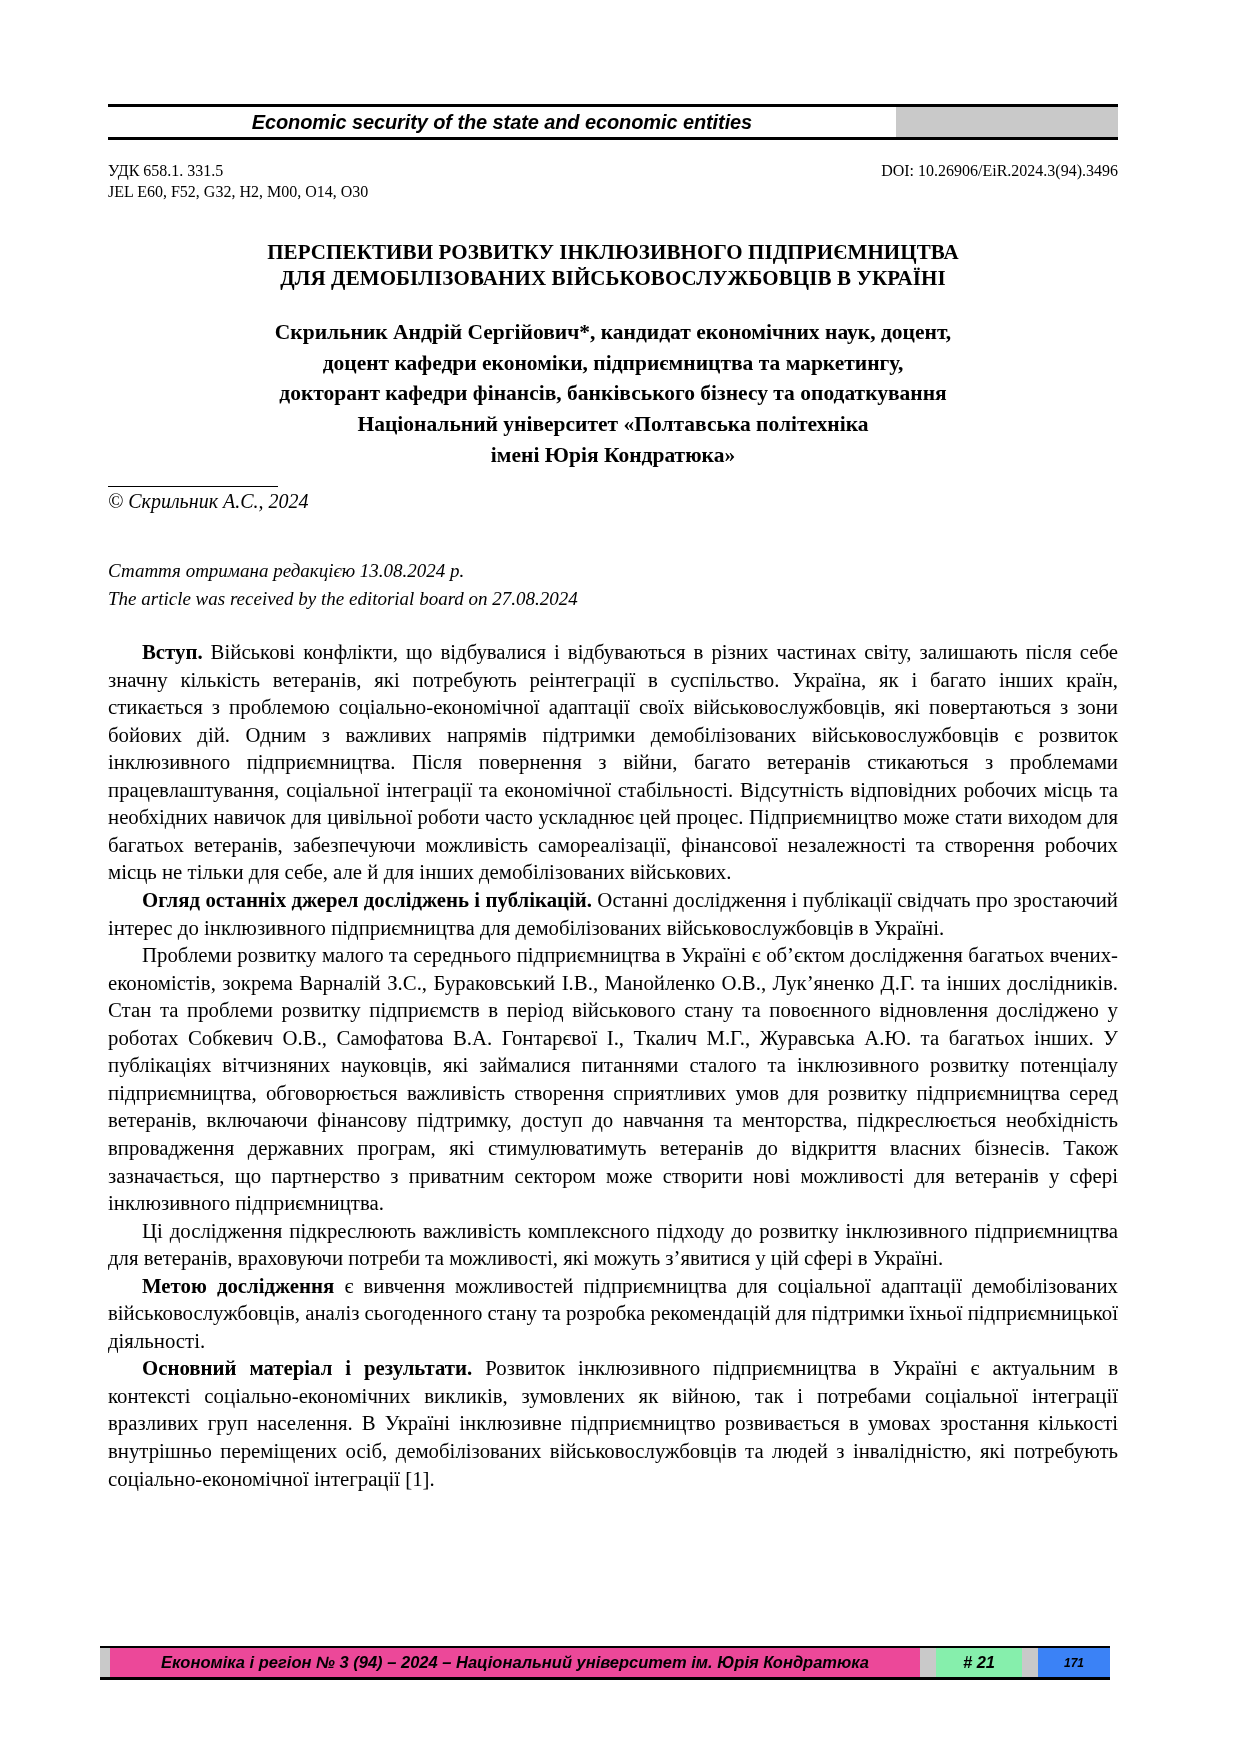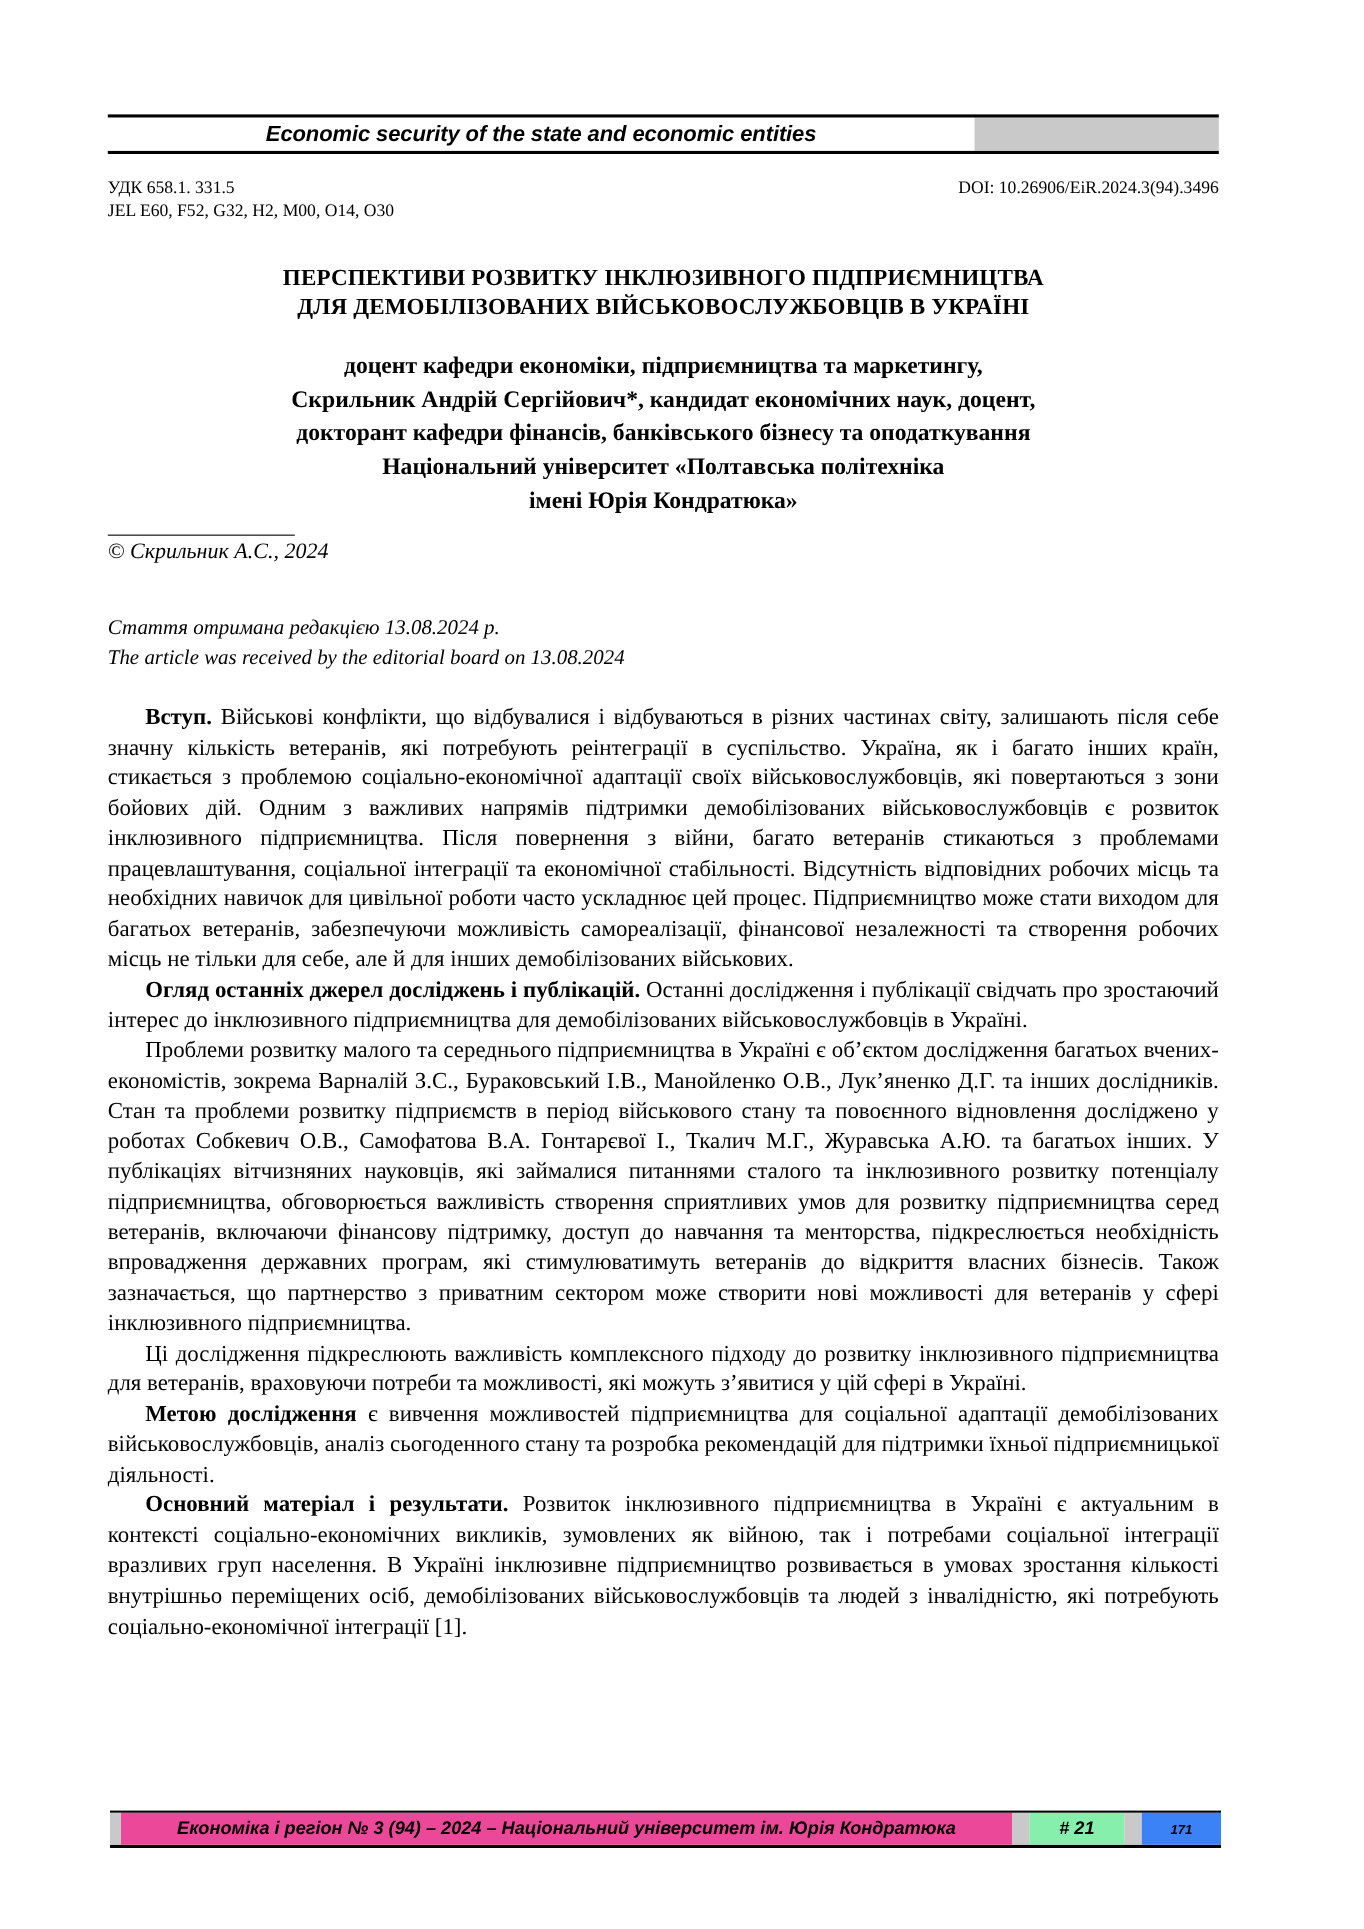--- a/index.html
+++ b/index.html
@@ -18,21 +18,21 @@
   .page {
     position: relative;
     width: 1240px;
     height: 1754px;
     box-sizing: border-box;
     padding: 0;
     overflow: hidden;
   }
   .content {
     position: absolute;
-    left: 98px;
+    left: 108px;
     top: 0;
     width: 1010px;
   }
 
   
   .runhead {
     margin-top: 104px;
     border-top: 3px solid #000;
     border-bottom: 3px solid #000;
     height: 30px;
@@ -202,36 +202,36 @@
       </div>
       <div class="meta-right">DOI: 10.26906/EiR.2024.3(94).3496</div>
     </div>
 
     <div class="doc-title">
       <div>ПЕРСПЕКТИВИ РОЗВИТКУ ІНКЛЮЗИВНОГО ПІДПРИЄМНИЦТВА</div>
       <div>ДЛЯ ДЕМОБІЛІЗОВАНИХ ВІЙСЬКОВОСЛУЖБОВЦІВ В УКРАЇНІ</div>
     </div>
 
     <div class="authors">
+      <div>Скрильник Андрій Сергійович*, кандидат економічних наук, доцент,</div>
       <div>доцент кафедри економіки, підприємництва та маркетингу,</div>
-      <div>Скрильник Андрій Сергійович*, кандидат економічних наук, доцент,</div>
       <div>докторант кафедри фінансів, банківського бізнесу та оподаткування</div>
       <div>Національний університет «Полтавська політехніка</div>
       <div>імені Юрія Кондратюка»</div>
     </div>
 
 
     <div class="copy-block">
       <div class="copy-rule"></div>
       <div class="copyright">© Скрильник А.С., 2024</div>
     </div>
 
     <div class="received">
       <div>Стаття отримана редакцією 13.08.2024 р.</div>
-      <div>The article was received by the editorial board on 13.08.2024</div>
+      <div>The article was received by the editorial board on 27.08.2024</div>
     </div>
 
     <div class="body-text">
       <p><span class="lead">Вступ.</span><span> Військові конфлікти, що відбувалися і відбуваються в різних частинах світу, залишають після себе значну кількість ветеранів, які потребують реінтеграції в суспільство. Україна, як і багато інших країн, стикається з проблемою соціально-економічної адаптації своїх військовослужбовців, які повертаються з зони бойових дій. Одним з важливих напрямів підтримки демобілізованих військовослужбовців є розвиток інклюзивного підприємництва. Після повернення з війни, багато ветеранів стикаються з проблемами працевлаштування, соціальної інтеграції та економічної стабільності. Відсутність відповідних робочих місць та необхідних навичок для цивільної роботи часто ускладнює цей процес. Підприємництво може стати виходом для багатьох ветеранів, забезпечуючи можливість самореалізації, фінансової незалежності та створення робочих місць не тільки для себе, але й для інших демобілізованих військових.</span></p>
       <p><span class="lead">Огляд останніх джерел досліджень і публікацій.</span><span> Останні дослідження і публікації свідчать про зростаючий інтерес до інклюзивного підприємництва для демобілізованих військовослужбовців в Україні.</span></p>
       <p>Проблеми розвитку малого та середнього підприємництва в Україні є об’єктом дослідження багатьох вчених-економістів, зокрема Варналій З.С., Бураковський І.В., Манойленко О.В., Лук’яненко Д.Г. та інших дослідників. Стан та проблеми розвитку підприємств в період військового стану та повоєнного відновлення досліджено у роботах Собкевич О.В., Самофатова В.А. Гонтарєвої І., Ткалич М.Г., Журавська А.Ю. та багатьох інших. У публікаціях вітчизняних науковців, які займалися питаннями сталого та інклюзивного розвитку потенціалу підприємництва, обговорюється важливість створення сприятливих умов для розвитку підприємництва серед ветеранів, включаючи фінансову підтримку, доступ до навчання та менторства, підкреслюється необхідність впровадження державних програм, які стимулюватимуть ветеранів до відкриття власних бізнесів. Також зазначається, що партнерство з приватним сектором може створити нові можливості для ветеранів у сфері інклюзивного підприємництва.</p>
       <p>Ці дослідження підкреслюють важливість комплексного підходу до розвитку інклюзивного підприємництва для ветеранів, враховуючи потреби та можливості, які можуть з’явитися у цій сфері в Україні.</p>
       <p><span class="lead">Метою дослідження</span><span> є вивчення можливостей підприємництва для соціальної адаптації демобілізованих військовослужбовців, аналіз сьогоденного стану та розробка рекомендацій для підтримки їхньої підприємницької діяльності.</span></p>
       <p><span class="lead">Основний матеріал і результати.</span><span> Розвиток інклюзивного підприємництва в Україні є актуальним в контексті соціально-економічних викликів, зумовлених як війною, так і потребами соціальної інтеграції вразливих груп населення. В Україні інклюзивне підприємництво розвивається в умовах зростання кількості внутрішньо переміщених осіб, демобілізованих військовослужбовців та людей з інвалідністю, які потребують соціально-економічної інтеграції [1].</span></p>
     </div>

